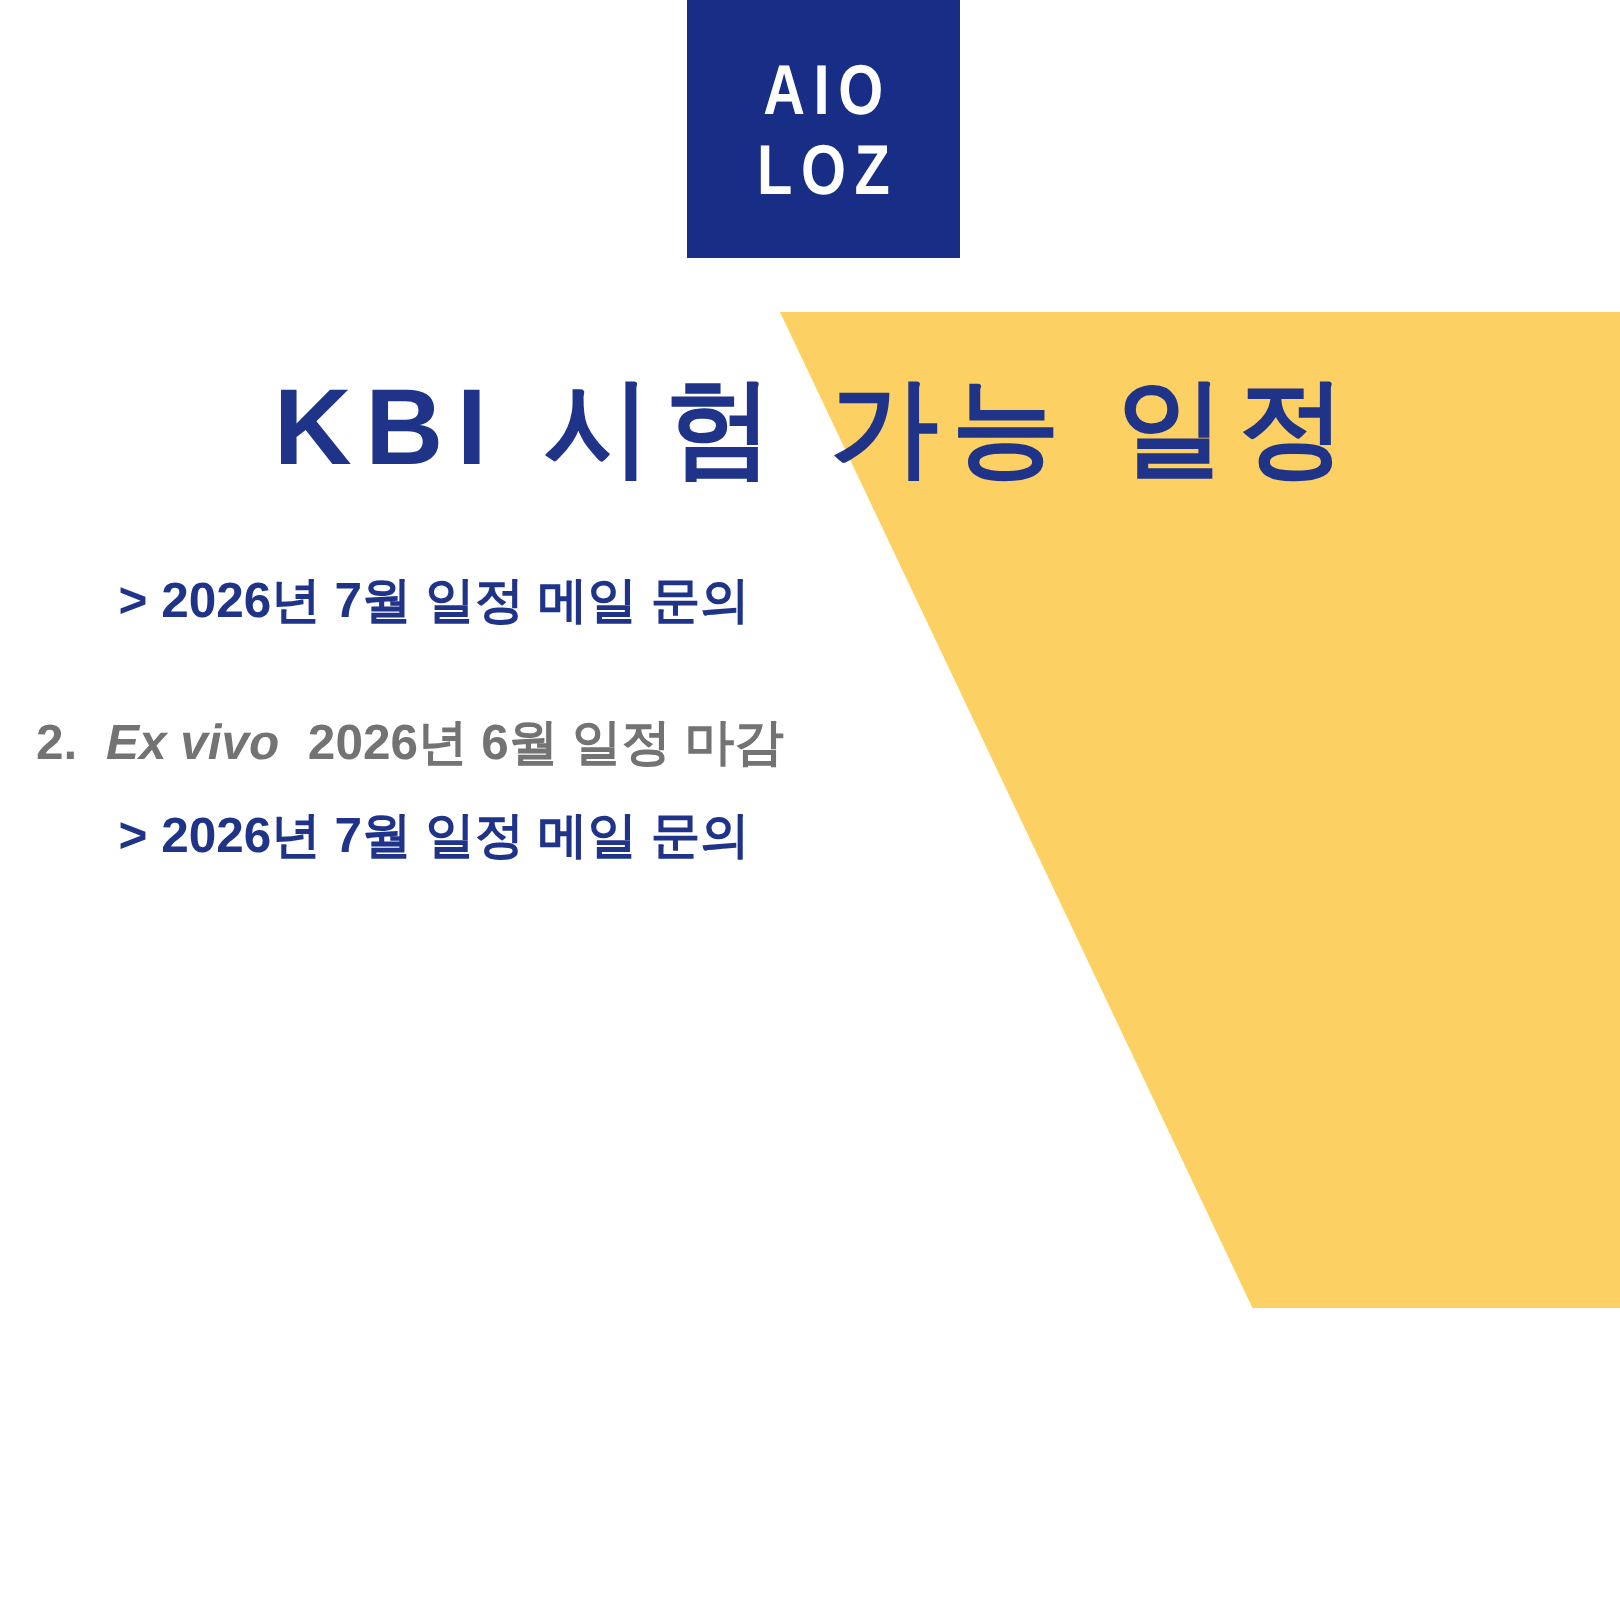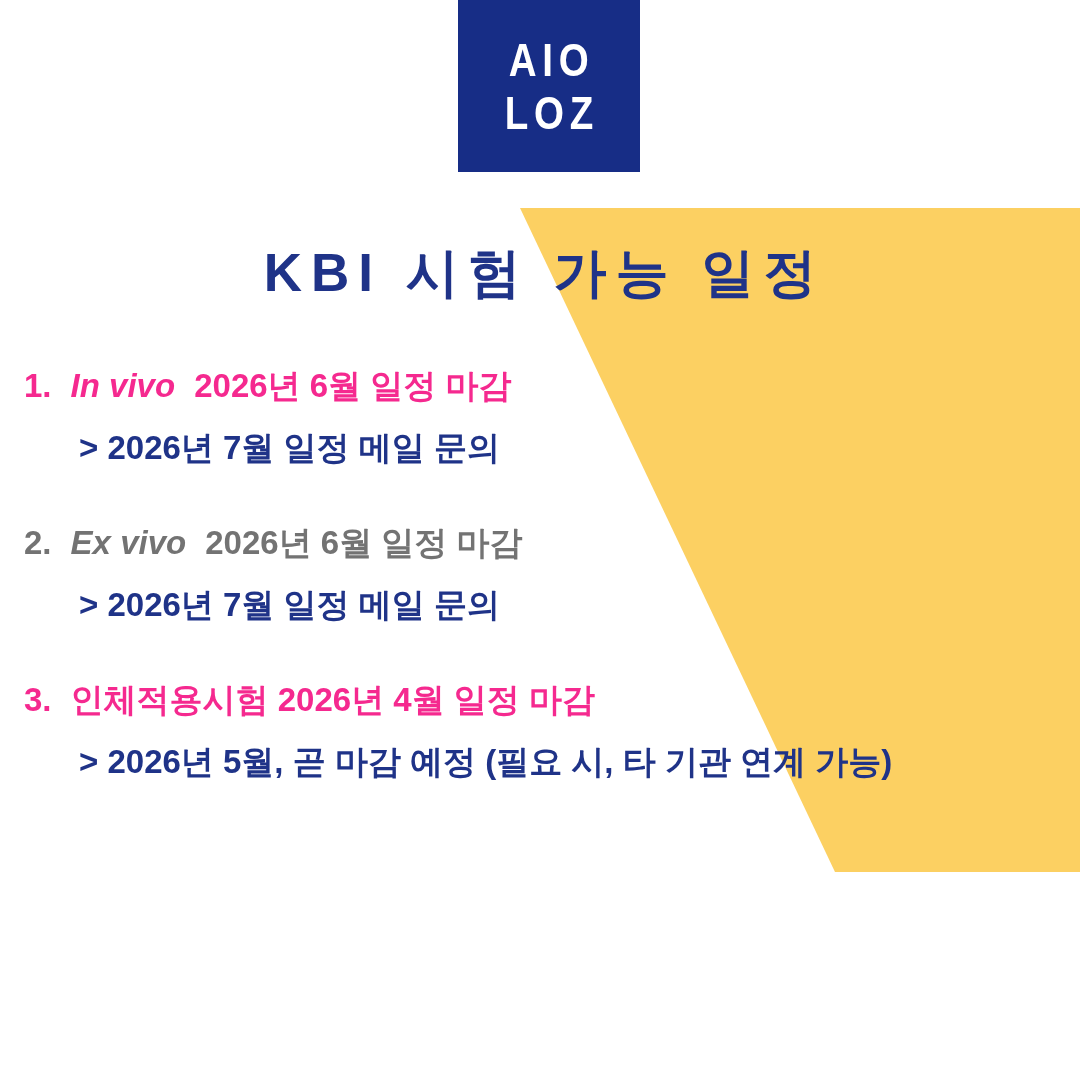--- a/index.html
+++ b/index.html
@@ -62,21 +62,21 @@
   #page-title {
     position: absolute;
     left: 0;
     top: 196px;
     width: 1080px;
     text-align: center;
     z-index: 4;
     color: #1f3388;
     font-family: "Liberation Sans", "DejaVu Sans", sans-serif;
     font-weight: 700;
-    font-size: 53px;
+    font-size: 72px;
     line-height: 82px;
     letter-spacing: 9px;
     text-indent: 9px;
     white-space: nowrap;
   }
 
   
   #schedule-list {
     position: absolute;
     left: 0;
@@ -126,40 +126,27 @@
   <div id="logo-block" style="background: rgb(23, 45, 134);">
     <div class="logo-line" id="logo-line-1">AIO</div>
     <div class="logo-line" id="logo-line-2">LOZ</div>
   </div>
 
   <h1 id="page-title" style="color: rgb(31, 51, 136);">KBI 시험 가능 일정</h1>
 
   <div id="schedule-list">
 
     <div class="schedule-item">
-      <div class="item-heading" style="color: rgb(245, 41, 143);">
-        <span class="num" style="margin-right: 0.3em;">1.</span>
-        <span class="emphasis" style="margin-right: 0.3em;">In vivo</span>
-        <span>2026년 6월 일정 마감</span>
-      </div>
       <div class="item-note" style="color: rgb(31, 51, 136);">&gt; 2026년 7월 일정 메일 문의</div>
     </div>
 
     <div class="schedule-item">
       <div class="item-heading" style="color: #737373;">
         <span class="num" style="margin-right: 0.3em;">2.</span>
         <span class="emphasis" style="margin-right: 0.3em;">Ex vivo</span>
         <span>2026년 6월 일정 마감</span>
       </div>
       <div class="item-note" style="color: rgb(31, 51, 136);">&gt; 2026년 7월 일정 메일 문의</div>
     </div>
 
-    <div class="schedule-item">
-      <div class="item-heading" style="color: rgb(245, 41, 143);">
-        <span class="num" style="margin-right: 0.3em;">3.</span>
-        
-        <span>인체적용시험 2026년 4월 일정 마감</span>
-      </div>
-      <div class="item-note" style="color: rgb(31, 51, 136);">&gt; 2026년 5월, 곧 마감 예정 (필요 시, 타 기관 연계 가능)</div>
-    </div>
 
   </div>
 </div>
 
 </body></html>

